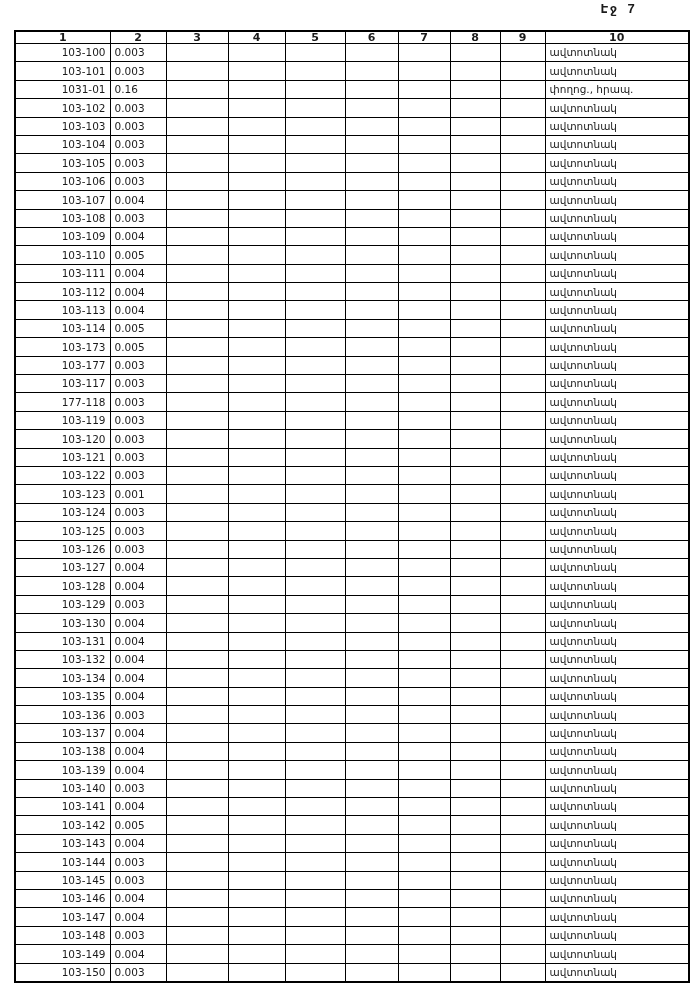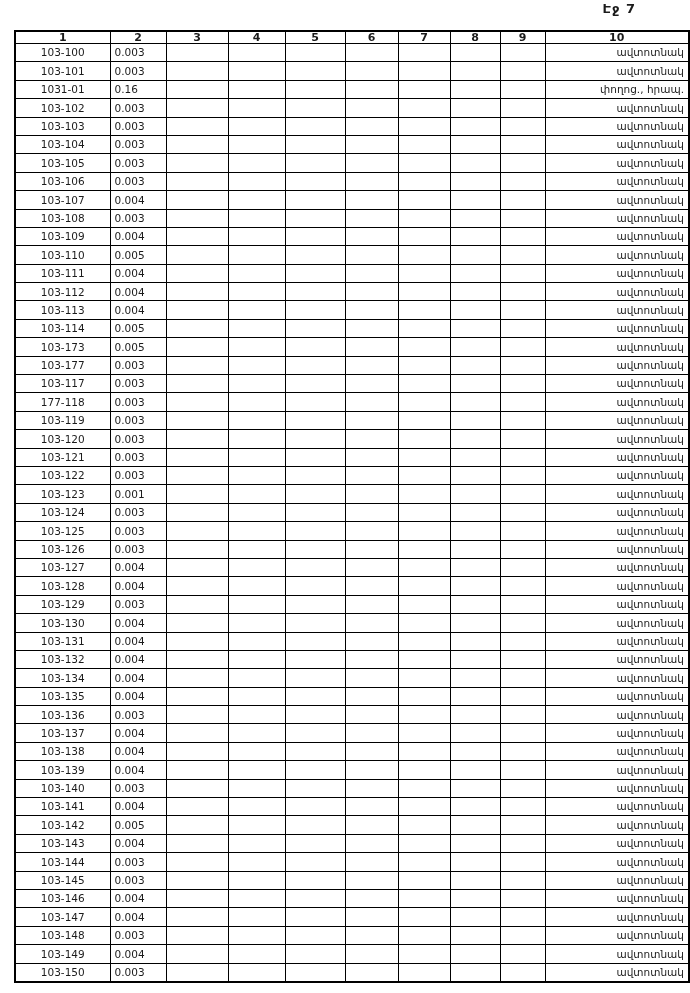--- a/index.html
+++ b/index.html
@@ -15,20 +15,21 @@
     color: #1b1b1b;
     overflow: hidden;
   }
   .page-label {
     position: absolute;
     top: 1px;
     right: 54px;
     font-size: 13px;
     font-weight: bold;
     letter-spacing: 1px;
+    font-family: Liberation Mono, monospace;
   }
   table.scan-table {
     position: absolute;
     top: 30px;
     left: 14px;
     width: 674px;
     border-collapse: collapse;
     table-layout: fixed;
     border: 2px solid #000;
   }
@@ -43,24 +44,24 @@
     white-space: nowrap;
     vertical-align: middle;
   }
   table.scan-table th {
     font-weight: bold;
     text-align: center;
     font-size: 11px;
     height: 11px;
     padding: 0 2px;
   }
-  td.cell-id    { text-align: center; }
+  td.cell-id    { text-align: right; }
   td.cell-value { }
   td.cell-empty { }
-  td.cell-use   { text-align: right; font-size: 10px; }
+  td.cell-use   { text-align: left; font-size: 10px; }
 </style>
 </head>
 <body>
 
 <div class="page-label">Էջ 7</div>
 
 <table class="scan-table">
   <colgroup>
       <col style="width: 95px;">
       <col style="width: 56px;">

